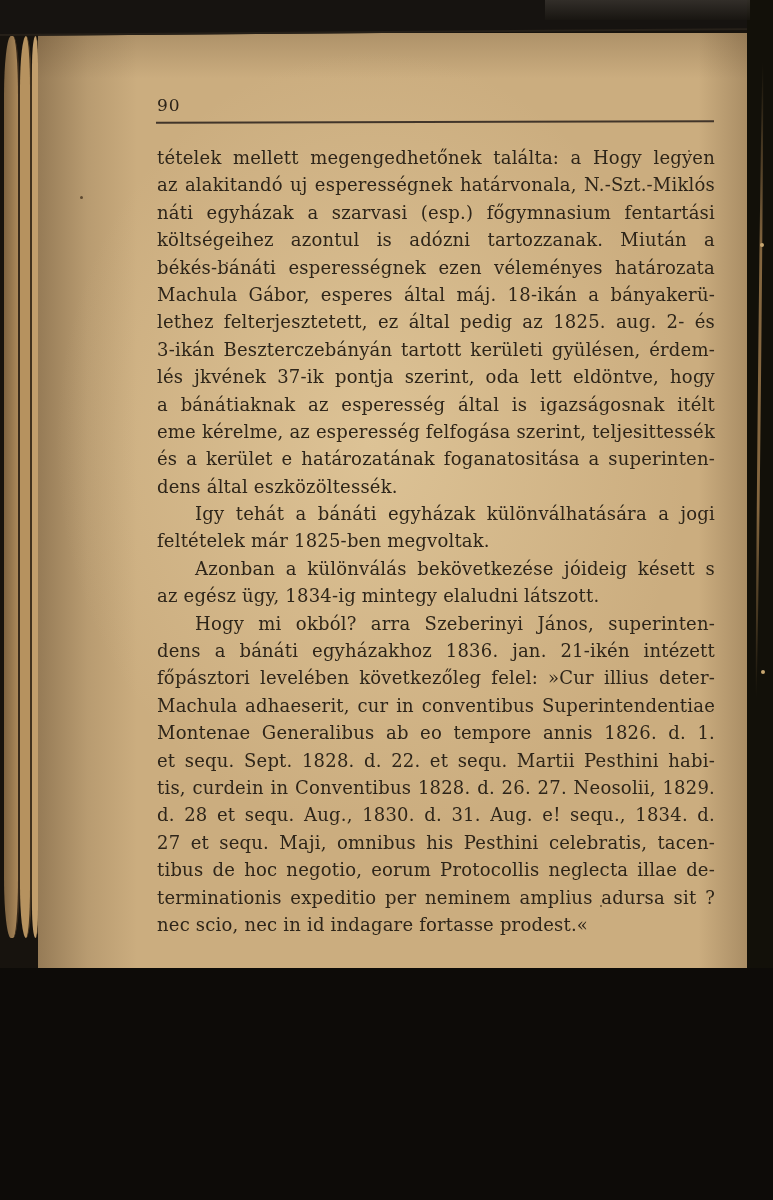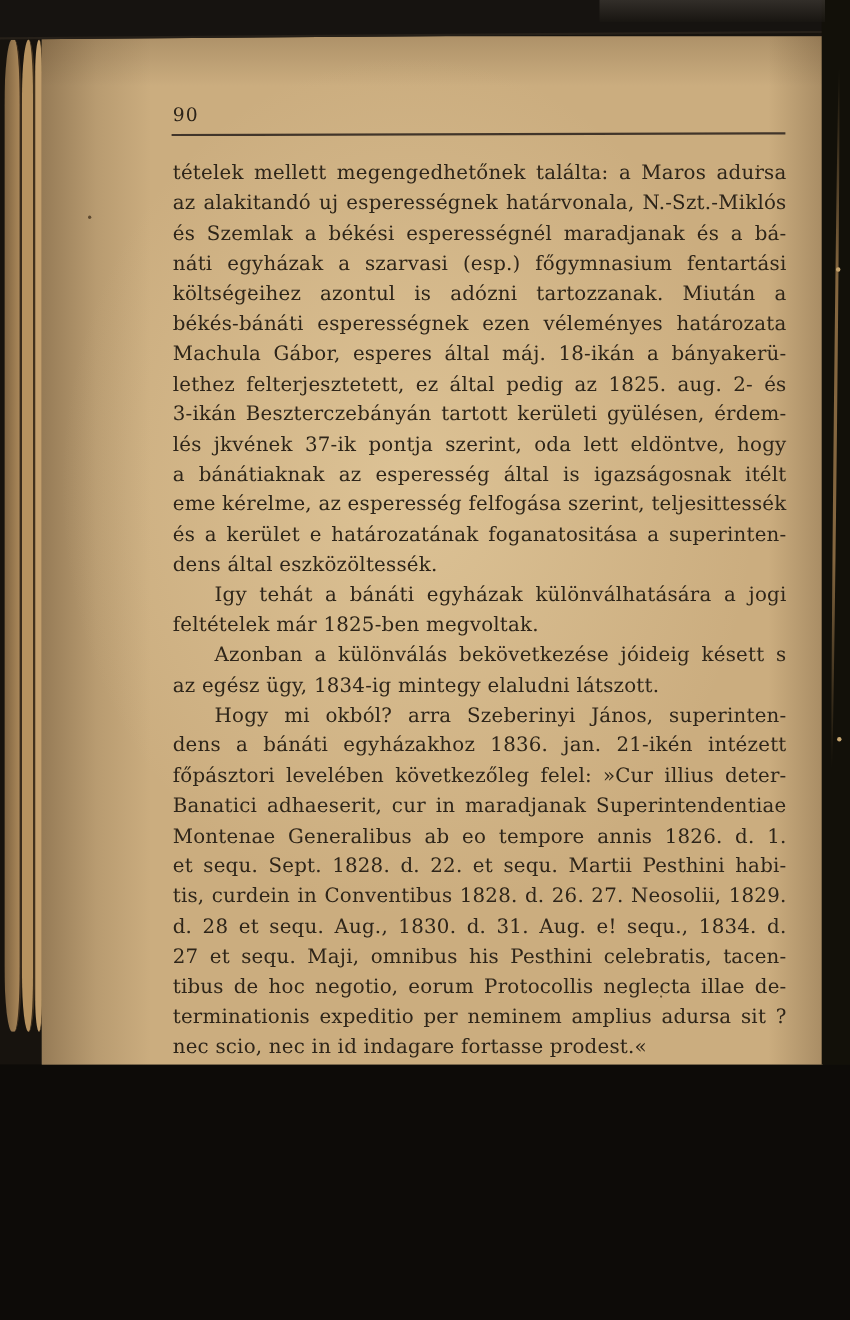--- a/index.html
+++ b/index.html
@@ -65,42 +65,41 @@
 
   <div class="eband eb1"></div>
   <div class="eband eb2"></div>
   <div class="eband eb3"></div>
 
   <div class="page">
     <div class="pgnum">90</div>
     <div class="rule"></div>
 
     <div class="text">
-      <div class="ln">tételek mellett megengedhetőnek találta: a Maros adursa</div>
+      <div class="ln">tételek mellett megengedhetőnek találta: a Hogy legyen</div>
       <div class="ln">az alakitandó uj esperességnek határvonala, N.-Szt.-Miklós</div>
-      <div class="ln">és Szemlak a békési esperességnél maradjanak és a bá-</div>
       <div class="ln">náti egyházak a szarvasi (esp.) főgymnasium fentartási</div>
       <div class="ln">költségeihez azontul is adózni tartozzanak. Miután a</div>
       <div class="ln">békés-bánáti esperességnek ezen véleményes határozata</div>
       <div class="ln">Machula Gábor, esperes által máj. 18-ikán a bányakerü-</div>
       <div class="ln">lethez felterjesztetett, ez által pedig az 1825. aug. 2- és</div>
       <div class="ln">3-ikán Beszterczebányán tartott kerületi gyülésen, érdem-</div>
       <div class="ln">lés jkvének 37-ik pontja szerint, oda lett eldöntve, hogy</div>
       <div class="ln">a bánátiaknak az esperesség által is igazságosnak itélt</div>
       <div class="ln">eme kérelme, az esperesség felfogása szerint, teljesittessék</div>
       <div class="ln">és a kerület e határozatának foganatositása a superinten-</div>
       <div class="ln end">dens által eszközöltessék.</div>
       <div class="ln ind">Igy tehát a bánáti egyházak különválhatására a jogi</div>
       <div class="ln end">feltételek már 1825-ben megvoltak.</div>
       <div class="ln ind">Azonban a különválás bekövetkezése jóideig késett s</div>
       <div class="ln end">az egész ügy, 1834-ig mintegy elaludni látszott.</div>
       <div class="ln ind">Hogy mi okból? arra Szeberinyi János, superinten-</div>
       <div class="ln">dens a bánáti egyházakhoz 1836. jan. 21-ikén intézett</div>
       <div class="ln">főpásztori levelében következőleg felel: »Cur illius deter-</div>
-      <div class="ln">Banatici adhaeserit, cur in maradjanak Superintendentiae</div>
+      <div class="ln">Machula adhaeserit, cur in conventibus Superintendentiae</div>
       <div class="ln">Montenae Generalibus ab eo tempore annis 1826. d. 1.</div>
       <div class="ln">et sequ. Sept. 1828. d. 22. et sequ. Martii Pesthini habi-</div>
       <div class="ln">tis, curdein in Conventibus 1828. d. 26. 27. Neosolii, 1829.</div>
       <div class="ln">d. 28 et sequ. Aug., 1830. d. 31. Aug. e! sequ., 1834. d.</div>
       <div class="ln">27 et sequ. Maji, omnibus his Pesthini celebratis, tacen-</div>
       <div class="ln">tibus de hoc negotio, eorum Protocollis neglecta illae de-</div>
       <div class="ln">terminationis expeditio per neminem amplius adursa sit ?</div>
       <div class="ln end">nec scio, nec in id indagare fortasse prodest.«</div>
     </div>
   </div>

